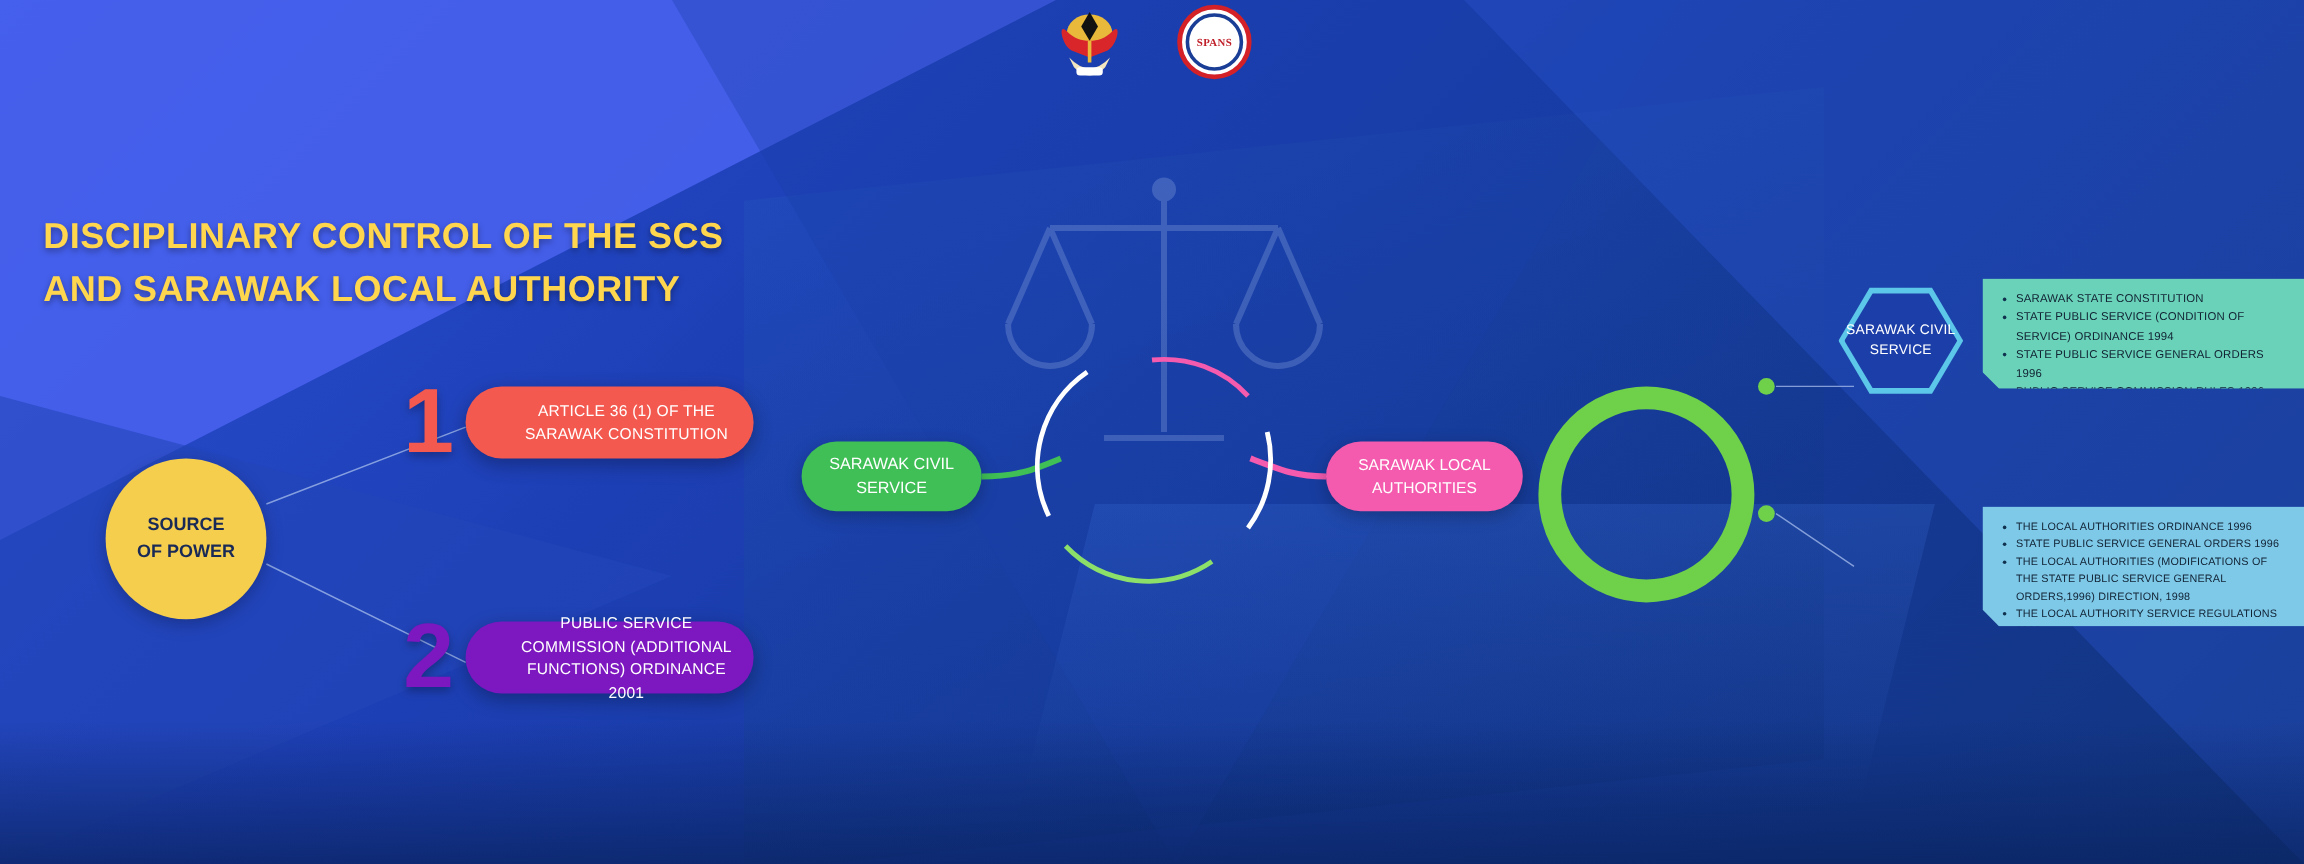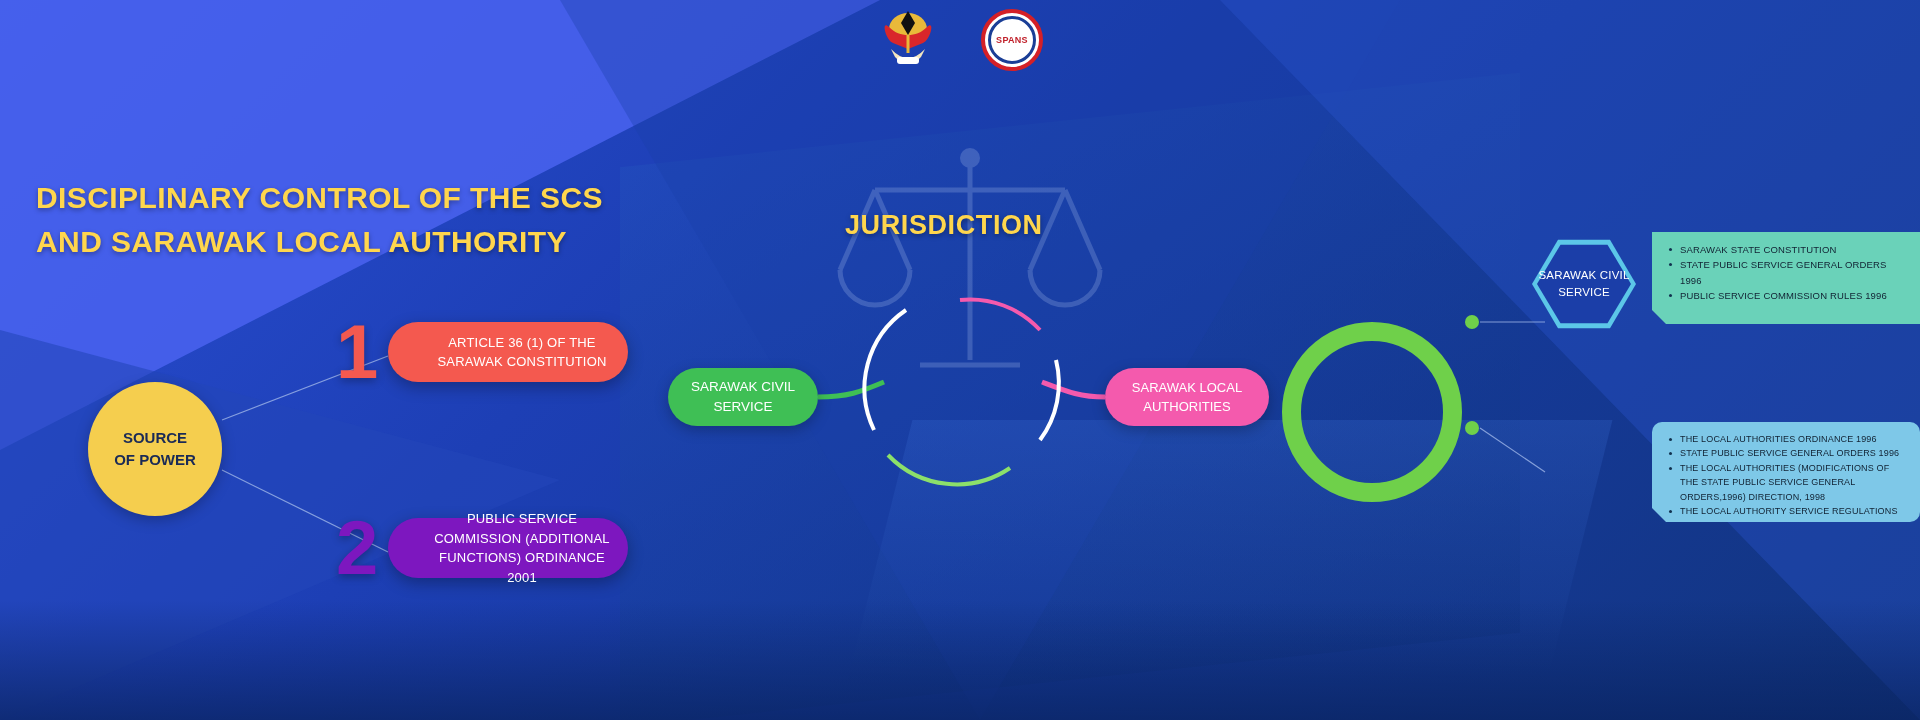--- a/index.html
+++ b/index.html
@@ -89,23 +89,24 @@
     position: absolute;
     top: 4px;
     left: 0;
     width: 100%;
     text-align: center;
     z-index: 20;
   }
   .logos {
     display: flex;
     justify-content: center;
-    align-items: center;
+    align-items: flex-start;
     gap: 42px;
     height: 72px;
+    font-family: Liberation Serif, serif;
   }
   .crest {
     width: 62px; height: 70px;
     position: relative;
   }
   .spans-logo {
     width: 62px; height: 62px;
     border-radius: 50%;
     background: #fff;
     border: 4px solid #d42027;
@@ -372,21 +373,21 @@
   }
   .panel li:before {
     content: "";
     position: absolute;
     left: -9px;
     top: 6px;
     width: 3px; height: 3px;
     border-radius: 50%;
     background: #11324f;
   }
-  #panel-bottom { font-size: 9px; line-height: 1.6; border-radius: 10px; }
+  #panel-bottom { font-size: 9px; line-height: 1.6; }
 </style>
 </head>
 <body>
 
 <div id="stage">
 
   <div class="bg-layer">
     <div class="bg-tri-a"></div>
     <div class="bg-book"></div>
     <div class="bg-tri-d"></div>
@@ -442,21 +443,20 @@
         <rect x="20" y="52" width="22" height="7" rx="3" fill="#ffffff"></rect>
       </svg>
       <div class="spans-logo">
         <div class="ring"></div>
         <span class="txt">SPANS</span>
       </div>
     </div>
   </div>
 
   <div class="main-heading">DISCIPLINARY CONTROL OF THE SCS AND SARAWAK LOCAL AUTHORITY</div>
-  <div class="jurisdiction-heading">JURISDICTION</div>
 
   <div class="source-circle">
     <span>SOURCE</span>
     <span>OF POWER</span>
   </div>
 
   <div class="pill" id="pill-1">
     <div class="pill-num">1</div>
     <div class="pill-text">ARTICLE 36 (1) OF THE SARAWAK CONSTITUTION</div>
   </div>
@@ -472,20 +472,21 @@
 
   <div class="hex" id="hex-top">
     <div class="hex-shape hex-outer"></div>
     <div class="hex-shape hex-inner"></div>
     <div class="hex-text">SARAWAK CIVIL SERVICE</div>
   </div>
 
   <div class="panel" id="panel-top">
     <ul>
       <li>SARAWAK STATE CONSTITUTION</li>
+      <li>STATE PUBLIC SERVICE (CONDITION OF SERVICE) ORDINANCE 1994</li>
       <li>STATE PUBLIC SERVICE GENERAL ORDERS 1996</li>
       <li>PUBLIC SERVICE COMMISSION RULES 1996</li>
     </ul>
   </div>
 
   <div class="panel" id="panel-bottom">
     <ul>
       <li>THE LOCAL AUTHORITIES ORDINANCE 1996</li>
       <li>STATE PUBLIC SERVICE GENERAL ORDERS 1996</li>
       <li>THE LOCAL AUTHORITIES (MODIFICATIONS OF THE STATE PUBLIC SERVICE GENERAL ORDERS,1996) DIRECTION, 1998</li>

